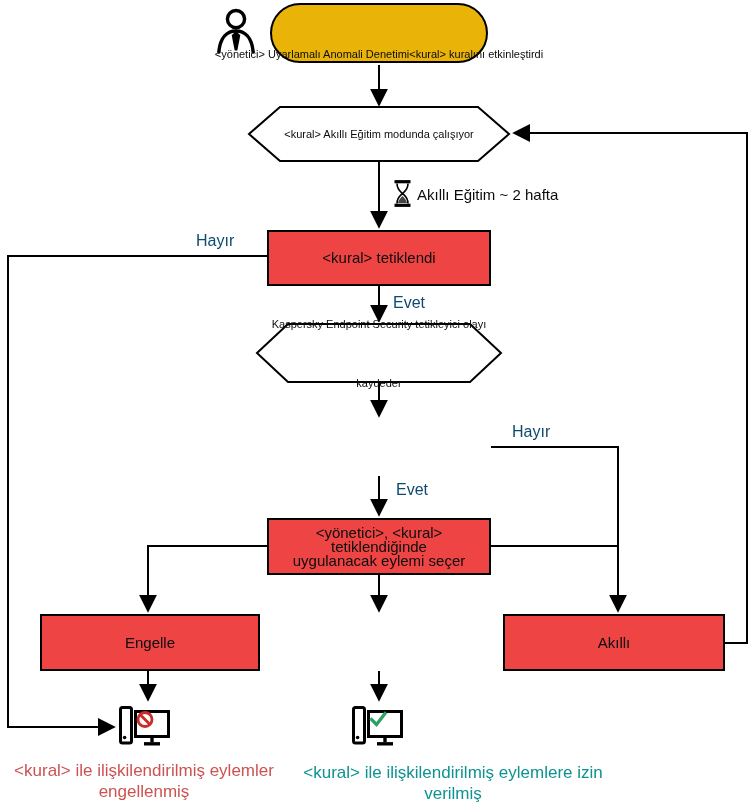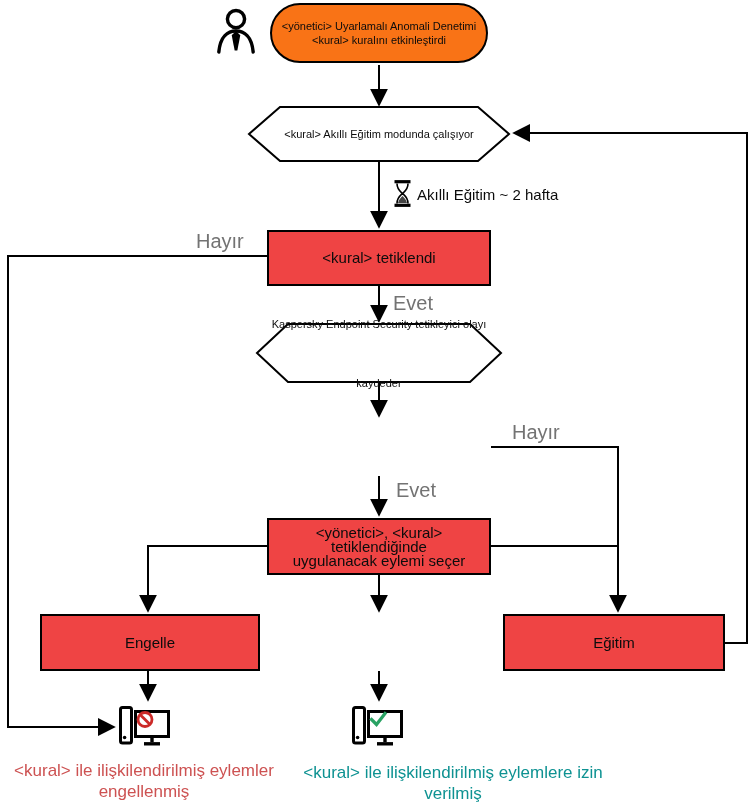--- a/index.html
+++ b/index.html
@@ -10,30 +10,30 @@
   #wires{position:absolute;left:0;top:0;width:753px;height:812px;}
   .node-text{
     position:absolute;display:flex;flex-direction:column;align-items:center;justify-content:center;
     font-size:11px;line-height:14px;text-align:center;color:#0c0c0c;white-space:nowrap;
   }
   .box{
     position:absolute;border:2px solid #000;background:#ef4444;box-sizing:border-box;
     display:flex;flex-direction:column;align-items:center;justify-content:center;
     font-size:15px;line-height:14px;text-align:center;color:#0c0c0c;
   }
-  .edge-label{position:absolute;font-size:20px;line-height:18px;color:#737373;white-space:nowrap;}
+  .edge-label{position:absolute;font-size:16px;line-height:18px;color:#0c4a6e;white-space:nowrap;}
   .duration-label{position:absolute;font-size:15px;line-height:17px;color:#0c0c0c;white-space:nowrap;}
   .caption{
     position:absolute;font-size:17px;line-height:21px;text-align:center;white-space:nowrap;
     display:flex;flex-direction:column;align-items:center;
   }
   .stadium{
     position:absolute;left:270px;top:3px;width:218px;height:60px;border:2px solid #000;
-    border-radius:31px;background:#f97316;box-sizing:border-box;
-    display:flex;flex-direction:column;align-items:center;justify-content:center;
+    border-radius:31px;background:#eab308;box-sizing:border-box;
+    display:flex;flex-direction:row;align-items:flex-end;justify-content:center;
     font-size:11px;line-height:14px;text-align:center;color:#0c0c0c;white-space:nowrap;
   }
   .icon-wrap{position:absolute;display:block;line-height:0;}
 </style>
 </head>
 <body>
 
 <div id="canvas">
 
   <svg id="wires" viewBox="0 0 753 812" xmlns="http://www.w3.org/2000/svg">
@@ -104,21 +104,21 @@
 
   <div class="box" style="left:267px;top:518px;width:224px;height:57px;">
     <div>&lt;yönetici&gt;, &lt;kural&gt; tetiklendiğinde</div>
     <div>uygulanacak eylemi seçer</div>
   </div>
 
   <div class="box" style="left:40px;top:614px;width:220px;height:57px;">
     <div>Engelle</div>
   </div>
   <div class="box" style="left:503px;top:614px;width:222px;height:57px;">
-    <div>Eğitim</div>
+    <div>Akıllı</div>
   </div>
 
   <span class="icon-wrap" style="left:119px;top:706px;">
     <svg width="52" height="44" viewBox="0 0 52 44" xmlns="http://www.w3.org/2000/svg">
       <rect x="1.5" y="1.5" width="11" height="35.5" rx="2" fill="#fff" stroke="#000" stroke-width="3"></rect>
       <circle cx="5.6" cy="31.5" r="1.8" fill="#000"></circle>
       <rect x="16.5" y="5.5" width="33" height="25" fill="#fff" stroke="#000" stroke-width="3"></rect>
       <path d="M33,31 V36" stroke="#000" stroke-width="3.4"></path>
       <path d="M25,37.8 H41" stroke="#000" stroke-width="3.4"></path>
       <g>

